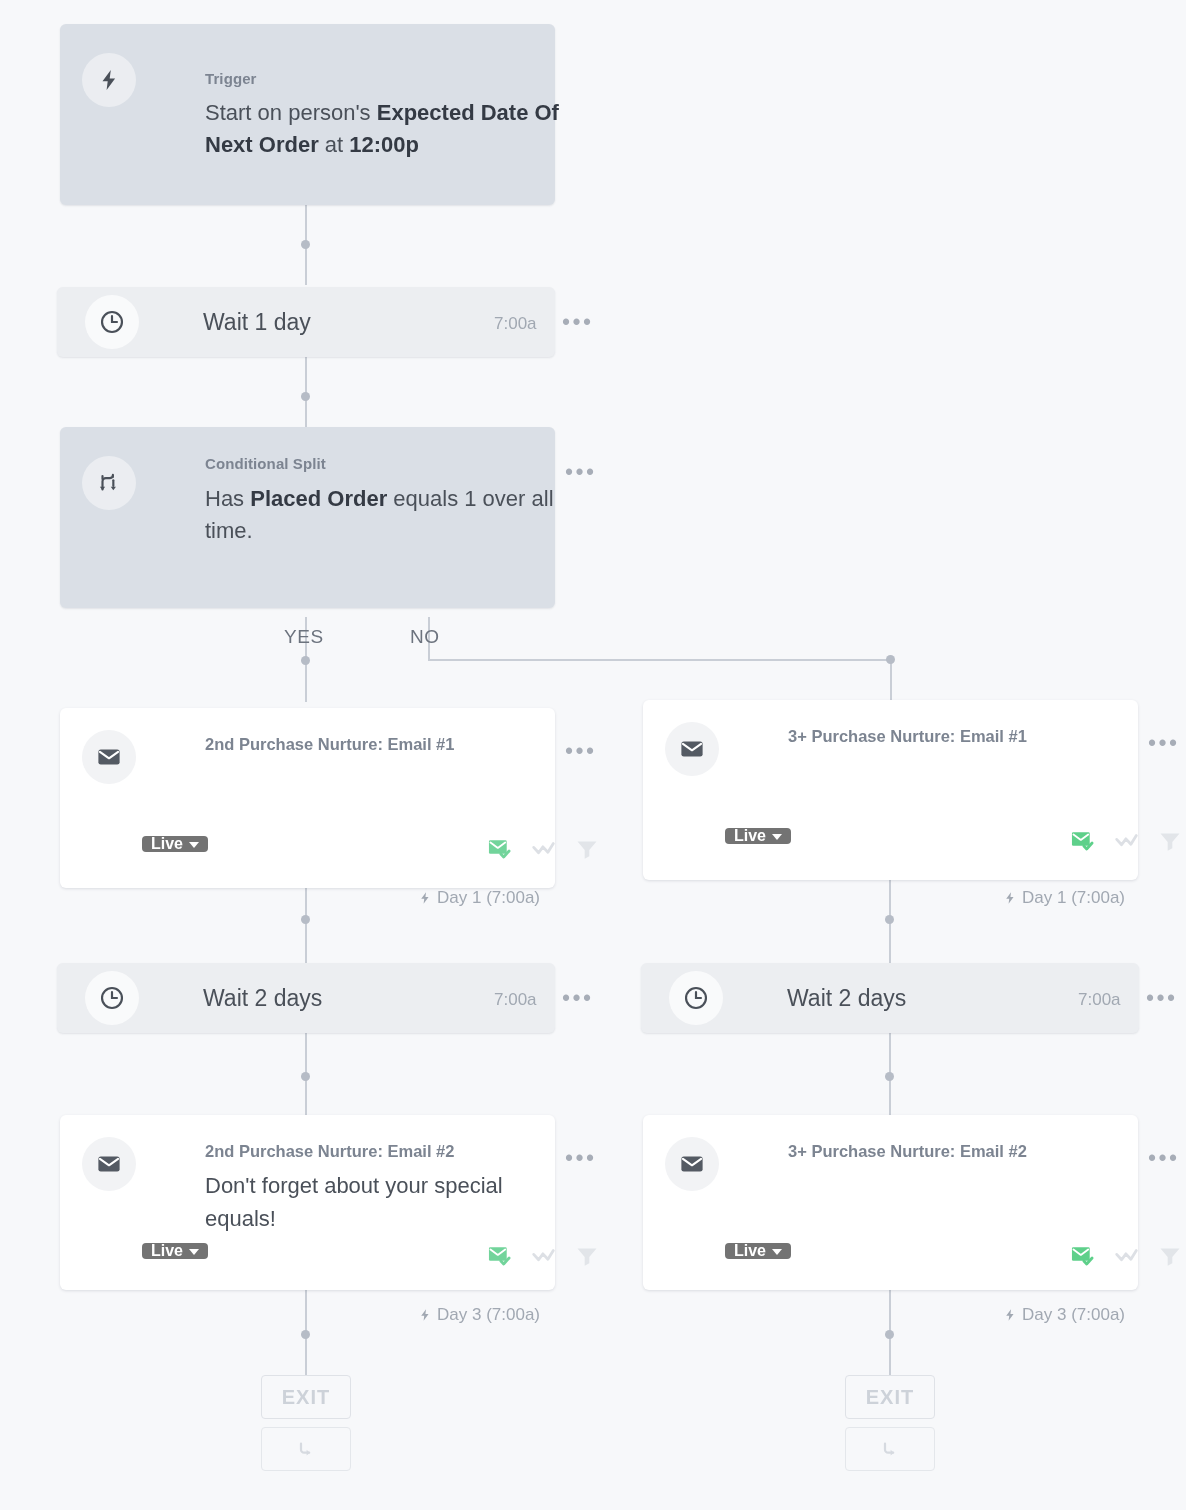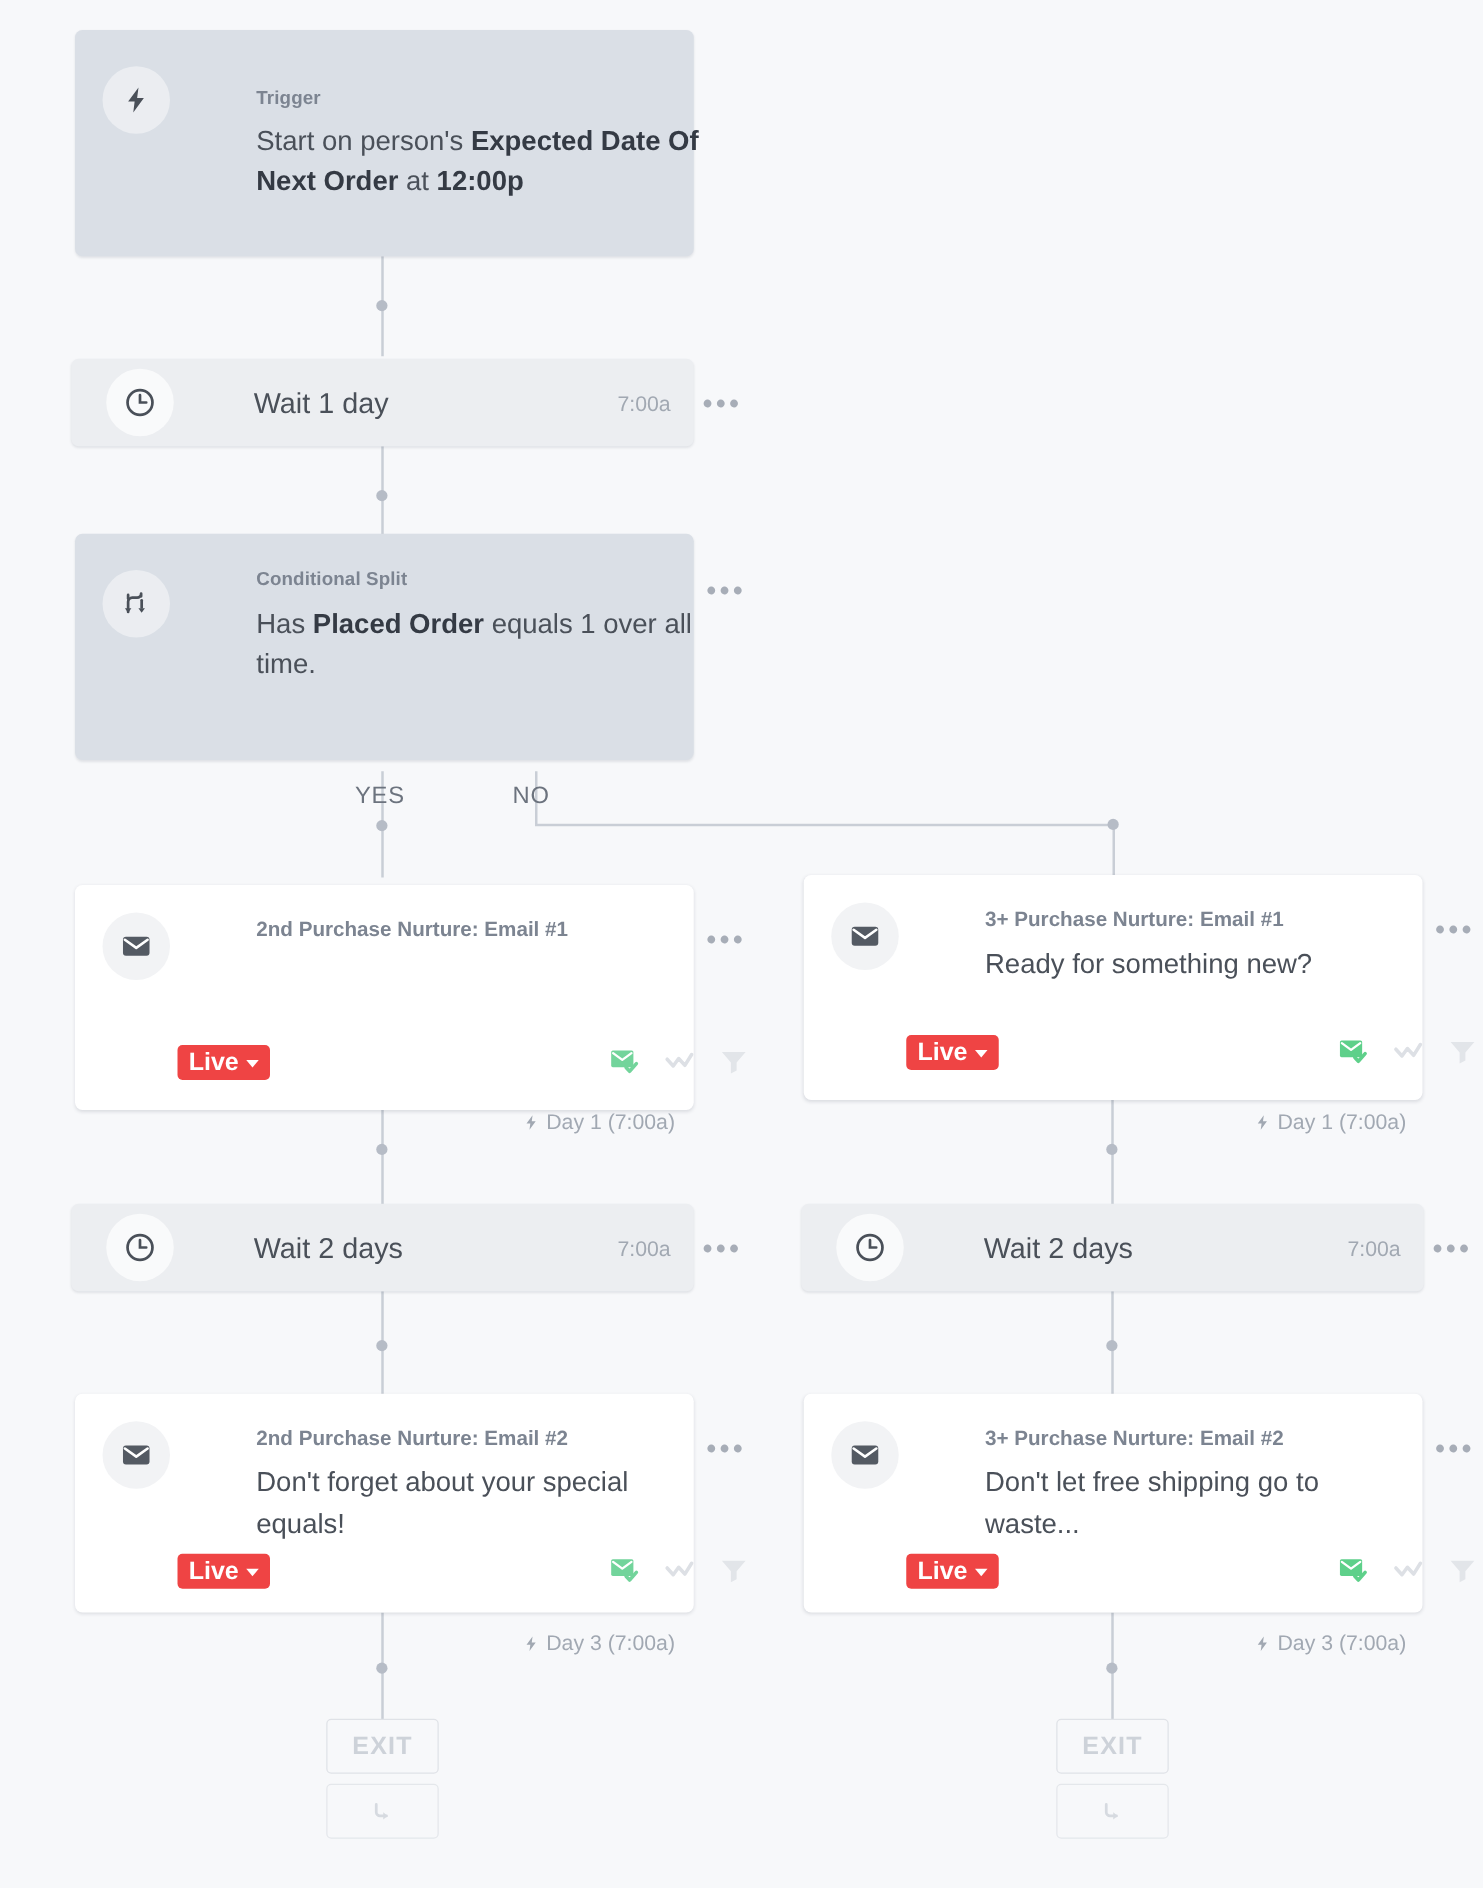--- a/index.html
+++ b/index.html
@@ -118,29 +118,29 @@
     color: #7c8491;
   }
   .email-subject {
     position: absolute;
     font-size: 22px;
     color: #4a5059;
     line-height: 1.48;
   }
   .live-badge {
     position: absolute;
-    height: 28px;
-    background: #ef4444;
+    height: 16px;
+    background: #737373;
     border-radius: 4px;
     display: flex;
     align-items: center;
     gap: 6px;
     padding: 0 9px;
     color: #fff;
-    font-size: 20px;
+    font-size: 16px;
     font-weight: bold;
     cursor: pointer;
   }
   .live-caret {
     width: 0; height: 0;
     border-left: 5px solid transparent;
     border-right: 5px solid transparent;
     border-top: 6px solid #fff;
     margin-top: 1px;
   }
@@ -361,21 +361,20 @@
 
   <div class="card card-white" style="left:643px; top:700px; width:495px; height:180px;">
     <div class="icon-circle plain" style="left:22px; top:22px;">
       <svg width="26" height="26" viewBox="0 0 24 24">
         <rect x="2.2" y="5" width="19.6" height="14" rx="2.2" fill="#545a63"></rect>
         <path d="M3.6 7.2 12 13.2l8.4-6" fill="none" stroke="#ffffff" stroke-width="1.9" stroke-linecap="round" stroke-linejoin="round"></path>
       </svg>
     </div>
     <div class="email-title" style="left:145px; top:27px;">3+ Purchase Nurture: Email #1</div>
     <div class="dots-menu" style="left:505px; top:38px;">•••</div>
-    <div class="email-subject" style="left:145px; top:55px; width:350px;">Ready for something new?</div>
 
     <div class="live-badge" style="left:82px; top:128px;">
       <span>Live</span>
       <span class="live-caret"></span>
     </div>
 
     <div class="email-icons" style="left:427px; top:128px;">
       <svg width="26" height="26" viewBox="0 0 24 24">
         <rect x="1.8" y="4" width="16.4" height="12.4" rx="1.2" fill="#5ed08a"></rect>
         <path d="M3.2 6 10 11 16.8 6" fill="none" stroke="#ffffff" stroke-width="1.7" stroke-linecap="round" stroke-linejoin="round"></path>
@@ -410,21 +409,20 @@
 
   <div class="card card-white" style="left:643px; top:1115px; width:495px; height:175px;">
     <div class="icon-circle plain" style="left:22px; top:22px;">
       <svg width="26" height="26" viewBox="0 0 24 24">
         <rect x="2.2" y="5" width="19.6" height="14" rx="2.2" fill="#545a63"></rect>
         <path d="M3.6 7.2 12 13.2l8.4-6" fill="none" stroke="#ffffff" stroke-width="1.9" stroke-linecap="round" stroke-linejoin="round"></path>
       </svg>
     </div>
     <div class="email-title" style="left:145px; top:27px;">3+ Purchase Nurture: Email #2</div>
     <div class="dots-menu" style="left:505px; top:38px;">•••</div>
-    <div class="email-subject" style="left:145px; top:55px; width:340px;">Don't let free shipping go to waste...</div>
 
     <div class="live-badge" style="left:82px; top:128px;">
       <span>Live</span>
       <span class="live-caret"></span>
     </div>
 
     <div class="email-icons" style="left:427px; top:128px;">
       <svg width="26" height="26" viewBox="0 0 24 24">
         <rect x="1.8" y="4" width="16.4" height="12.4" rx="1.2" fill="#5ed08a"></rect>
         <path d="M3.2 6 10 11 16.8 6" fill="none" stroke="#ffffff" stroke-width="1.7" stroke-linecap="round" stroke-linejoin="round"></path>

